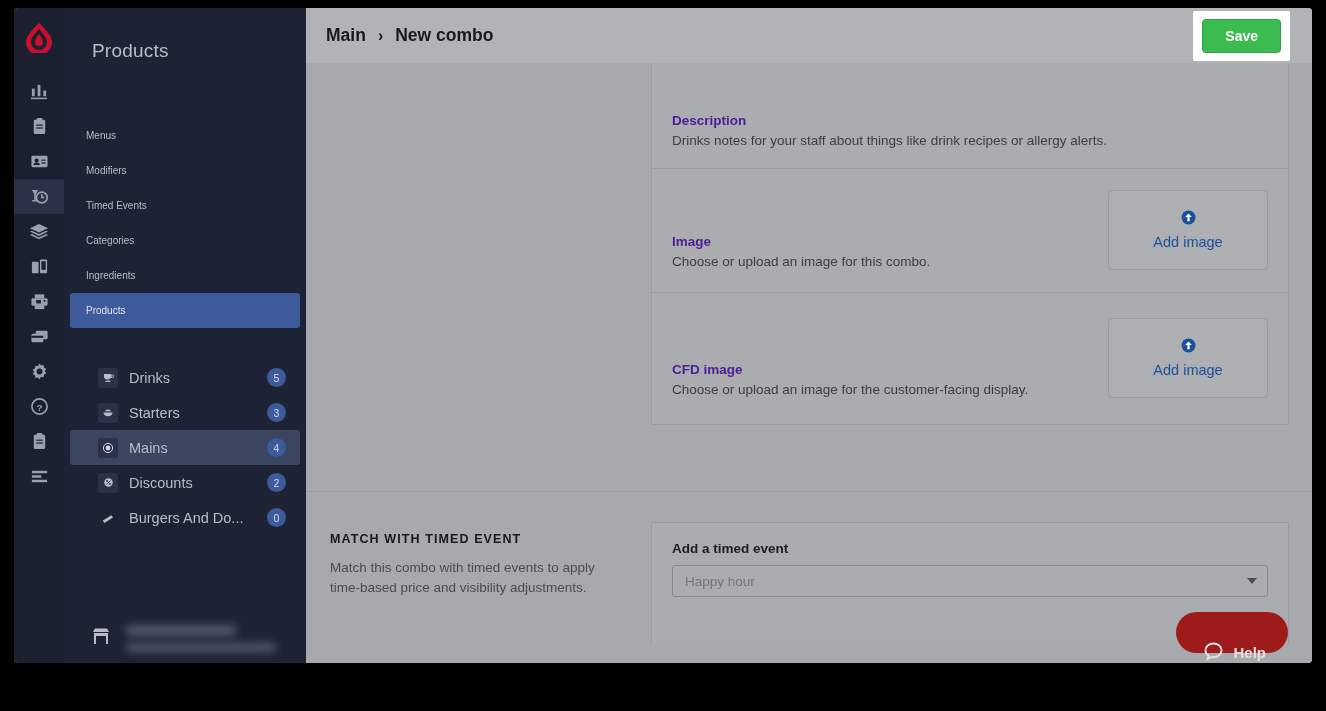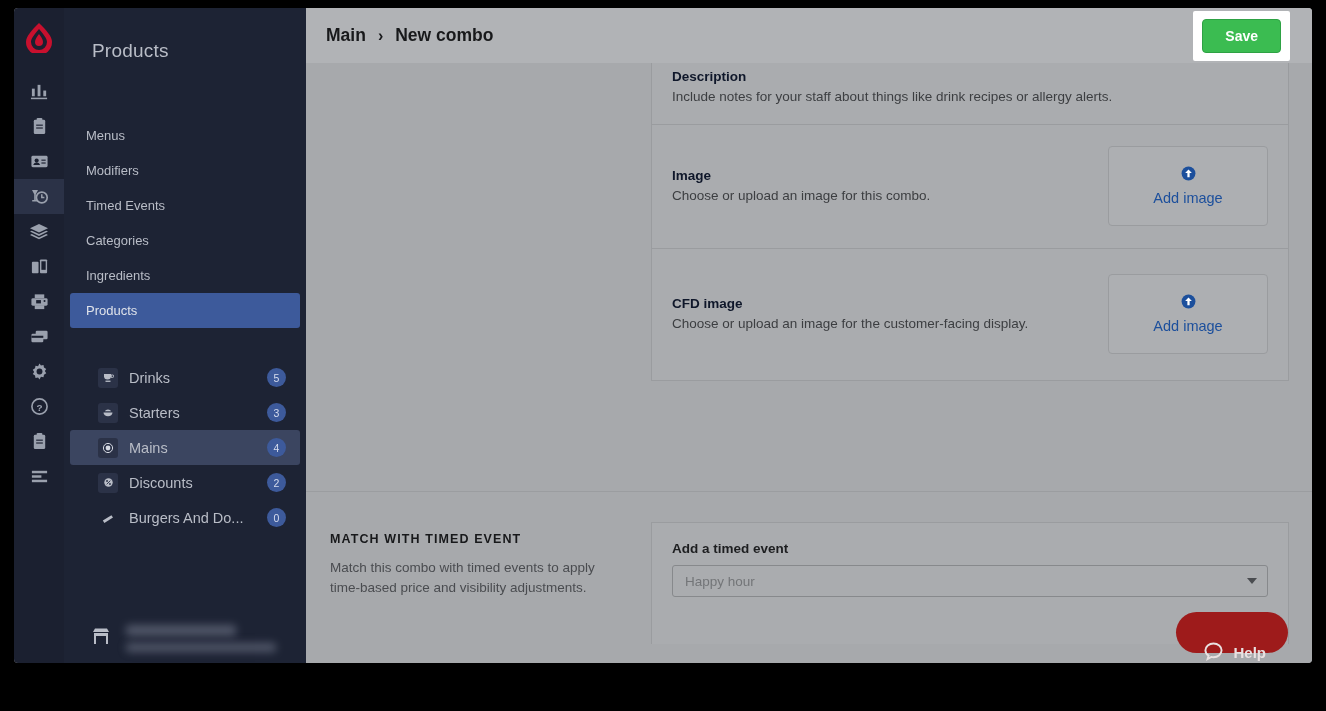--- a/index.html
+++ b/index.html
@@ -57,21 +57,21 @@
     font-size: 19px;
     padding: 32px 0 0 28px;
     letter-spacing: .2px;
     font-weight: 400;
   }
   .nav { margin-top: 26px; }
   .nav-item {
     height: 35px;
     display: flex; align-items: center;
     color: #b9bdc7;
-    font-size: 13px;
+    font-size: 10px;
     padding-left: 22px;
     cursor: pointer;
   }
   .nav-item.selected {
     background: #3d5a9b;
     color: #dfe3ea;
     margin: 0 6px;
     border-radius: 3px;
     padding-left: 16px;
   }
@@ -221,22 +221,23 @@
     padding: 18px 20px 20px 20px;
     border-bottom: 1px solid #9a9c9f;
     display: flex;
     align-items: flex-start;
   }
   .card-section:last-child { border-bottom: none; }
   .sec-text { flex: 1; min-width: 0; }
   .sec-title {
     font-size: 13.5px;
     font-weight: bold;
-    color: #0f172a;
+    color: #4c1d95;
     margin-bottom: 5px;
+    margin-top: 44px;
   }
   .sec-desc {
     font-size: 13.5px;
     color: #3c3e41;
   }
   .textarea {
     width: 100%;
     height: 72px;
     margin-top: 9px;
     background: #aaacaf;
@@ -608,21 +609,21 @@
       </div>
     </div>
 
     <div class="content">
       <div class="form-area" style="position:relative; height:437px;">
 
         <div class="card">
 
           <div class="card-section" style="display:block; padding-top:14px;">
             <div class="sec-title">Description</div>
-            <div class="sec-desc">Include notes for your staff about things like drink recipes or allergy alerts.</div>
+            <div class="sec-desc">Drinks notes for your staff about things like drink recipes or allergy alerts.</div>
           </div>
 
           <div class="card-section" style="min-height:124px; align-items:center;">
             <div class="sec-text">
               <div class="sec-title">Image</div>
               <div class="sec-desc">Choose or upload an image for this combo.</div>
             </div>
             <div class="addimg-btn">
               <span>
                 <svg width="15" height="15" viewBox="0 0 16 16">

